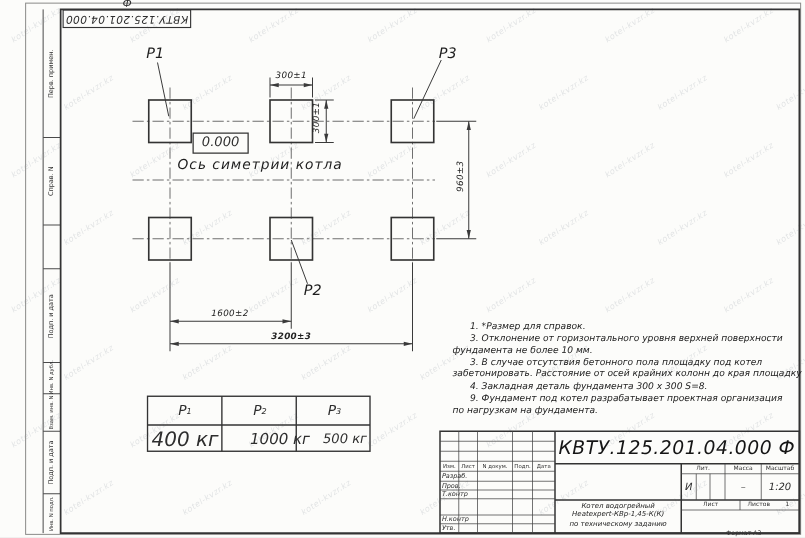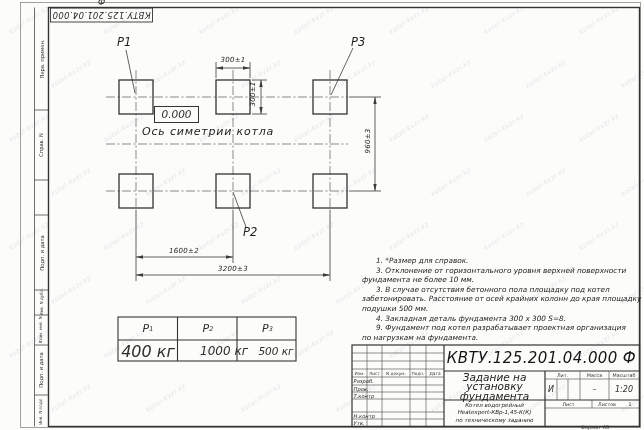--- a/index.html
+++ b/index.html
@@ -209,34 +209,33 @@
   <div class="vlab" style="left:25px;top:405px;width:32px;font-size:4.2px;">Инв. N подл.</div>
 
   <div class="plabel" style="left:117px;top:35px;">P1</div>
   <div class="plabel" style="left:351px;top:35px;">P3</div>
   <div class="plabel" style="left:243px;top:225px;">P2</div>
 
   <div class="dim" style="left:216px;top:56px;width:34px;">300±1</div>
   <div class="dim" style="left:238px;top:90px;width:30px;transform:rotate(-90deg);">300±1</div>
   <div class="dim" style="left:348px;top:137px;width:40px;transform:rotate(-90deg);">960±3</div>
   <div class="dim" style="left:154px;top:246.5px;width:60px;">1600±2</div>
-  <div class="dim" style="left:203px;top:264.5px;width:60px;">3200±3</div>
+  <div class="dim" style="left:203px;top:264.5px;width:60px;font-weight:bold;">3200±3</div>
 
   <div class="txt it ctr" style="left:154px;top:106px;width:43px;height:15px;line-height:15px;border:1px solid #333;
               background:#fcfcfa;font-size:10.5px;">0.000</div>
 
   <div class="txt it nw" style="left:142px;top:125px;font-size:11px;letter-spacing:.8px;color:#1d1d1d;font-style:italic;">Ось симетрии котла</div>
 
   <div class="txt it" style="left:362px;top:256px;width:278px;font-size:7.3px;color:#222;">
     <div class="note-line note-num">1. *Размер для справок.</div>
     <div class="note-line note-num">3. Отклонение от горизонтального уровня верхней поверхности</div>
     <div class="note-line">фундамента не более 10 мм.</div>
     <div class="note-line note-num">3. В случае отсутствия бетонного пола площадку под котел</div>
     <div class="note-line">забетонировать. Расстояние от осей крайних колонн до края площадку</div>
-    <div class="note-line">подушки 500 мм.</div>
     <div class="note-line note-num">4. Закладная деталь фундамента  300 x 300  S=8.</div>
     <div class="note-line note-num">9. Фундамент под котел разрабатывает проектная организация</div>
     <div class="note-line">по нагрузкам на фундамента.</div>
   </div>
 
   <div class="txt" style="left:118px;top:317px;width:179px;height:45px;">
     <svg width="181" height="47" style="position:absolute;left:-1px;top:-1px;">
       <g stroke="#333" stroke-width="1.1" fill="none">
         <rect x="1" y="1" width="178" height="44"></rect>
         <line x1="1" y1="24" x2="179" y2="24"></line>
@@ -257,25 +256,20 @@
         <sub style="font-size:6.5px;">3</sub>
     </div>
     <div class="abs it cell-ctr" style="left:0;top:23px;width:60px;height:22px;font-size:16px;">400 кг</div>
     <div class="abs it cell-ctr" style="left:76px;top:23px;width:60px;height:22px;font-size:12px;">1000 кг</div>
     <div class="abs it cell-ctr" style="left:120px;top:23px;width:76px;height:22px;font-size:10.5px;">500 кг</div>
   </div>
 
   <div class="txt it ctr" style="left:444px;top:347px;width:195px;height:22px;line-height:22px;font-size:15px;
               letter-spacing:.4px;color:#151515;">КВТУ.125.201.04.000  Ф</div>
 
-  <div class="txt it ctr" style="left:444px;top:373px;width:101px;font-size:10.5px;line-height:9.3px;color:#1a1a1a;">
-    <div>Задание на</div>
-    <div>установку</div>
-    <div>фундамента</div>
-  </div>
 
   <div class="tb-small" style="left:545px;top:371.5px;width:35px;">Лит.</div>
   <div class="tb-small" style="left:580px;top:371.5px;width:29px;">Масса</div>
   <div class="tb-small" style="left:609px;top:371.5px;width:30px;">Масштаб</div>
   <div class="txt it ctr" style="left:545px;top:379px;width:12px;height:21px;line-height:21px;font-size:8px;">И</div>
   <div class="txt it ctr" style="left:580px;top:379px;width:29px;height:21px;line-height:21px;font-size:8px;">–</div>
   <div class="txt it ctr" style="left:609px;top:379px;width:30px;height:21px;line-height:21px;font-size:8px;">1:20</div>
 
   <div class="tb-small" style="left:545px;top:400.5px;width:47px;">Лист</div>
   <div class="tb-small" style="left:592px;top:400.5px;width:30px;">Листов</div>

